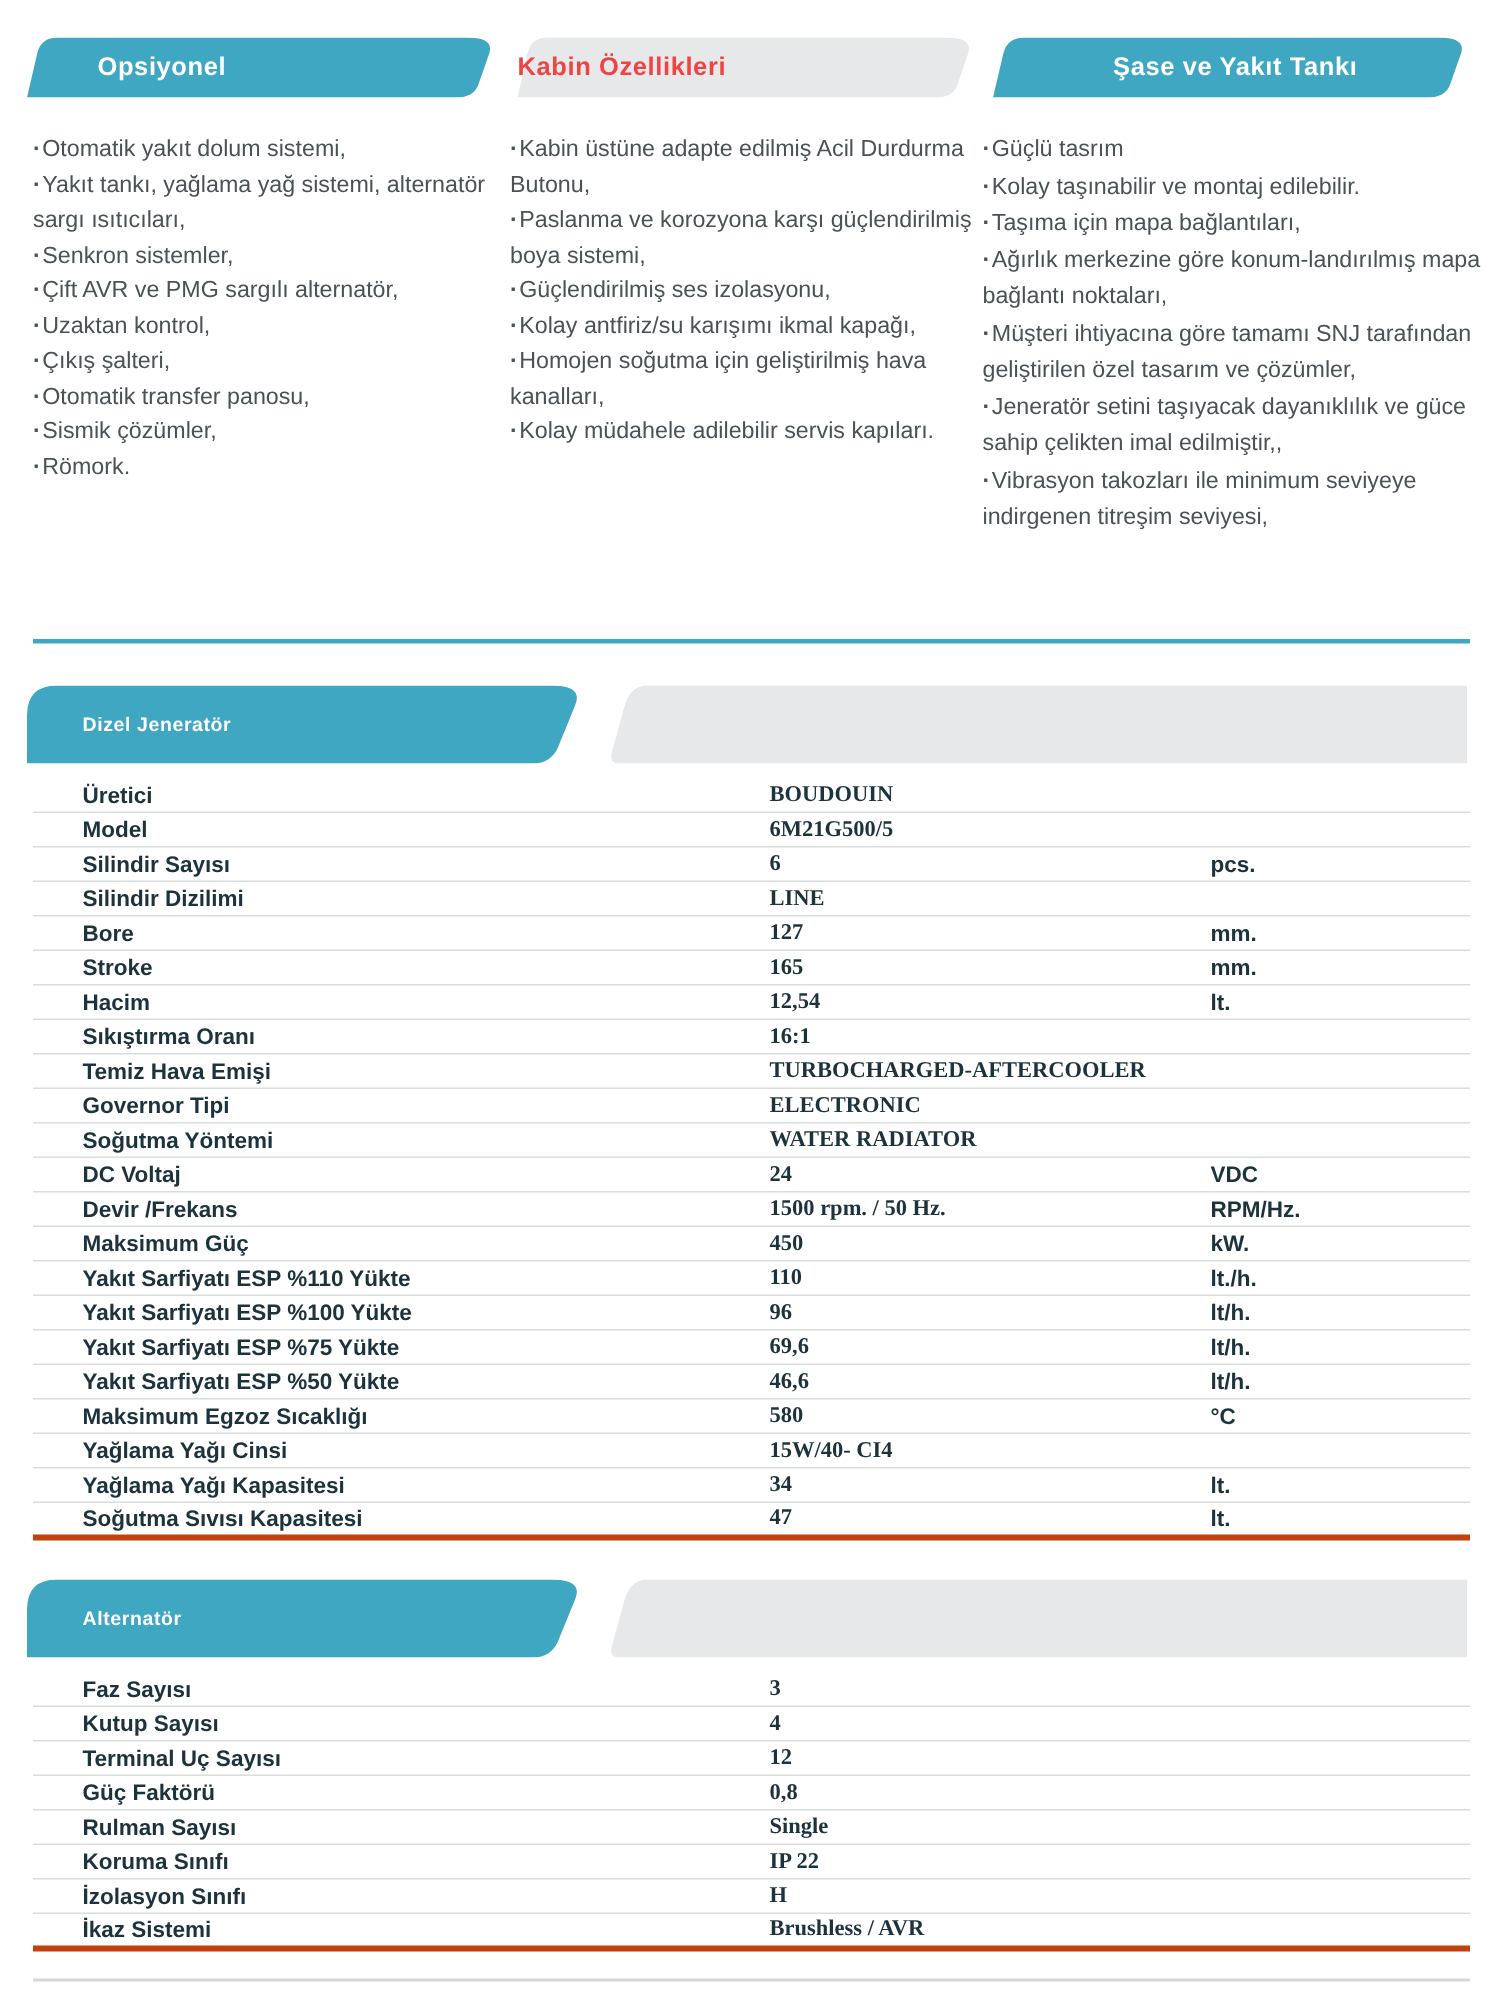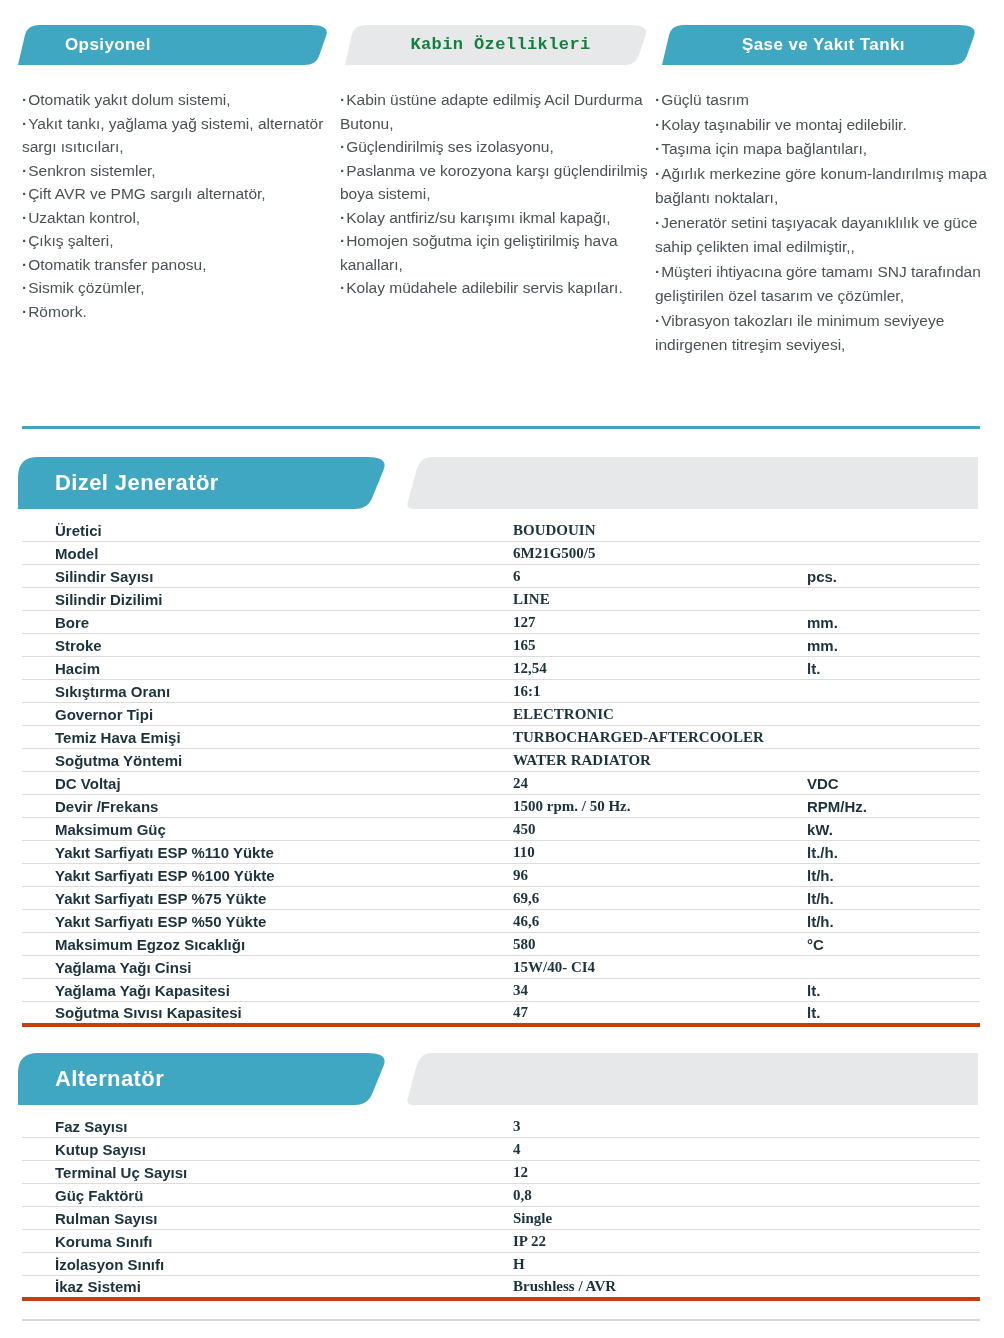--- a/index.html
+++ b/index.html
@@ -15,41 +15,41 @@
   .tab { position:absolute; top:0; height:40px; }
   .tab svg { position:absolute; inset:0; width:100%; height:100%; display:block; }
   .tab .tab-label {
     position:relative; z-index:1; display:block; height:40px; line-height:40px;
     font-size:17px; font-weight:bold; letter-spacing:0.4px; color:#ffffff;
   }
   .tab-1 { left:0;    width:319px; }
   .tab-2 { left:327px; width:311px; }
   .tab-3 { left:644px; width:323px; }
   .tab-1 .tab-label { padding-left:47px; text-align:left; }
-  .tab-2 .tab-label { text-align:center; color:#15803d;font-family:Liberation Mono, monospace; }
+  .tab-2 .tab-label { color:#ef4444; }
   .tab-3 .tab-label { text-align:center; }
 
   
   .bullet-col { position:absolute; top:88px; color:#4A5256; font-size:15.5px; line-height:23.5px; }
   .bullet-col-1 { left:22px;  width:302px; }
   .bullet-col-2 { left:340px; width:308px; }
   .bullet-col-3 { left:655px; width:332px; line-height:24.5px; }
   .bullet-item { margin:0; }
   .bullet-item .dot { font-weight:bold; margin-right:1px; }
 
   
   .teal-divider { position:absolute; left:22px; top:426px; width:958px; height:3px; background:#3FA7C2; }
 
   
   .section-header { position:absolute; left:18px; width:967px; height:52px; }
   .section-header .section-tab { position:absolute; left:0; top:0; width:385px; height:52px; }
   .section-header .section-tab svg { position:absolute; inset:0; width:100%; height:100%; display:block; }
   .section-header .section-title {
     position:relative; z-index:1; display:block; height:52px; line-height:52px;
-    padding-left:37px; color:#ffffff; font-size:22px; font-weight:bold; letter-spacing:0.4px;
+    padding-left:37px; color:#ffffff; font-size:13px; font-weight:bold; letter-spacing:0.4px;
   }
   .section-header .gray-band { position:absolute; left:386px; top:0; width:574px; height:52px; }
   .section-header .gray-band svg { position:absolute; inset:0; width:100%; height:100%; display:block; }
   .sh-1 { top:457px; }
   .sh-2 { top:1053px; }
 
   
   .spec-table { position:absolute; left:22px; width:958px; }
   .t-1 { top:519px; }
   .t-2 { top:1115px; }
@@ -94,33 +94,33 @@
       <p class="bullet-item"><span class="dot">·</span><span>Senkron sistemler,</span></p>
       <p class="bullet-item"><span class="dot">·</span><span>Çift AVR ve PMG sargılı alternatör,</span></p>
       <p class="bullet-item"><span class="dot">·</span><span>Uzaktan kontrol,</span></p>
       <p class="bullet-item"><span class="dot">·</span><span>Çıkış şalteri,</span></p>
       <p class="bullet-item"><span class="dot">·</span><span>Otomatik transfer panosu,</span></p>
       <p class="bullet-item"><span class="dot">·</span><span>Sismik çözümler,</span></p>
       <p class="bullet-item"><span class="dot">·</span><span>Römork.</span></p>
     </div>
   <div class="bullet-col bullet-col-2">
       <p class="bullet-item"><span class="dot">·</span><span>Kabin üstüne adapte edilmiş Acil Durdurma Butonu,</span></p>
+      <p class="bullet-item"><span class="dot">·</span><span>Paslanma ve korozyona karşı güçlendirilmiş boya sistemi,</span></p>
       <p class="bullet-item"><span class="dot">·</span><span>Güçlendirilmiş ses izolasyonu,</span></p>
-      <p class="bullet-item"><span class="dot">·</span><span>Paslanma ve korozyona karşı güçlendirilmiş boya sistemi,</span></p>
       <p class="bullet-item"><span class="dot">·</span><span>Kolay antfiriz/su karışımı ikmal kapağı,</span></p>
       <p class="bullet-item"><span class="dot">·</span><span>Homojen soğutma için geliştirilmiş hava kanalları,</span></p>
       <p class="bullet-item"><span class="dot">·</span><span>Kolay müdahele adilebilir servis kapıları.</span></p>
     </div>
   <div class="bullet-col bullet-col-3">
       <p class="bullet-item"><span class="dot">·</span><span>Güçlü tasrım</span></p>
       <p class="bullet-item"><span class="dot">·</span><span>Kolay taşınabilir ve montaj edilebilir.</span></p>
       <p class="bullet-item"><span class="dot">·</span><span>Taşıma için mapa bağlantıları,</span></p>
       <p class="bullet-item"><span class="dot">·</span><span>Ağırlık merkezine göre konum-landırılmış mapa bağlantı noktaları,</span></p>
+      <p class="bullet-item"><span class="dot">·</span><span>Müşteri ihtiyacına göre tamamı SNJ tarafından geliştirilen özel tasarım ve çözümler,</span></p>
       <p class="bullet-item"><span class="dot">·</span><span>Jeneratör setini taşıyacak dayanıklılık ve güce sahip çelikten imal edilmiştir,,</span></p>
-      <p class="bullet-item"><span class="dot">·</span><span>Müşteri ihtiyacına göre tamamı SNJ tarafından geliştirilen özel tasarım ve çözümler,</span></p>
       <p class="bullet-item"><span class="dot">·</span><span>Vibrasyon takozları ile minimum seviyeye indirgenen titreşim seviyesi,</span></p>
     </div>
 
   <div class="teal-divider"></div>
 
   <div class="section-header sh-1">
     <div class="gray-band">
       <svg viewBox="0 0 574 52" preserveAspectRatio="none" aria-hidden="true">
         <path d="M28 0 L574 0 L574 52 L9 52 Q2 52 3.8 45 L12 15 Q15.5 0 28 0 Z" fill="#E6E8E9"></path>
       </svg>
@@ -168,27 +168,27 @@
         <div class="cell label">Hacim</div>
         <div class="cell value">12,54</div>
         <div class="cell unit">lt.</div>
       </div>
       <div class="row">
         <div class="cell label">Sıkıştırma Oranı</div>
         <div class="cell value">16:1</div>
         <div class="cell unit"></div>
       </div>
       <div class="row">
+        <div class="cell label">Temiz Hava Emişi</div>
+        <div class="cell value">TURBOCHARGED-AFTERCOOLER</div>
+        <div class="cell unit"></div>
+      </div>
+      <div class="row">
         <div class="cell label">Governor Tipi</div>
         <div class="cell value">ELECTRONIC</div>
-        <div class="cell unit"></div>
-      </div>
-      <div class="row">
-        <div class="cell label">Temiz Hava Emişi</div>
-        <div class="cell value">TURBOCHARGED-AFTERCOOLER</div>
         <div class="cell unit"></div>
       </div>
       <div class="row">
         <div class="cell label">Soğutma Yöntemi</div>
         <div class="cell value">WATER RADIATOR</div>
         <div class="cell unit"></div>
       </div>
       <div class="row">
         <div class="cell label">DC Voltaj</div>
         <div class="cell value">24</div>

